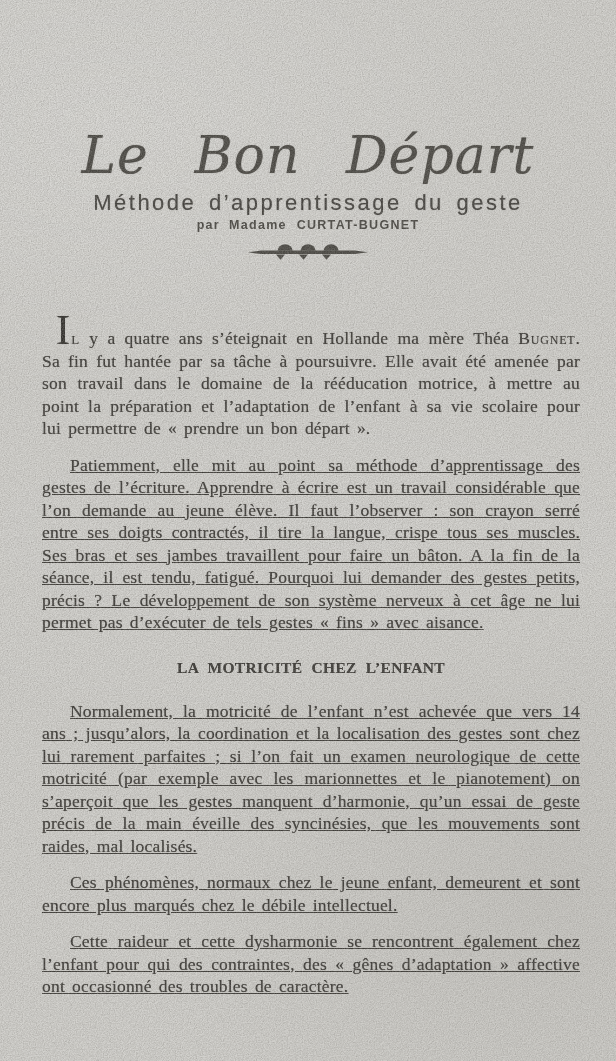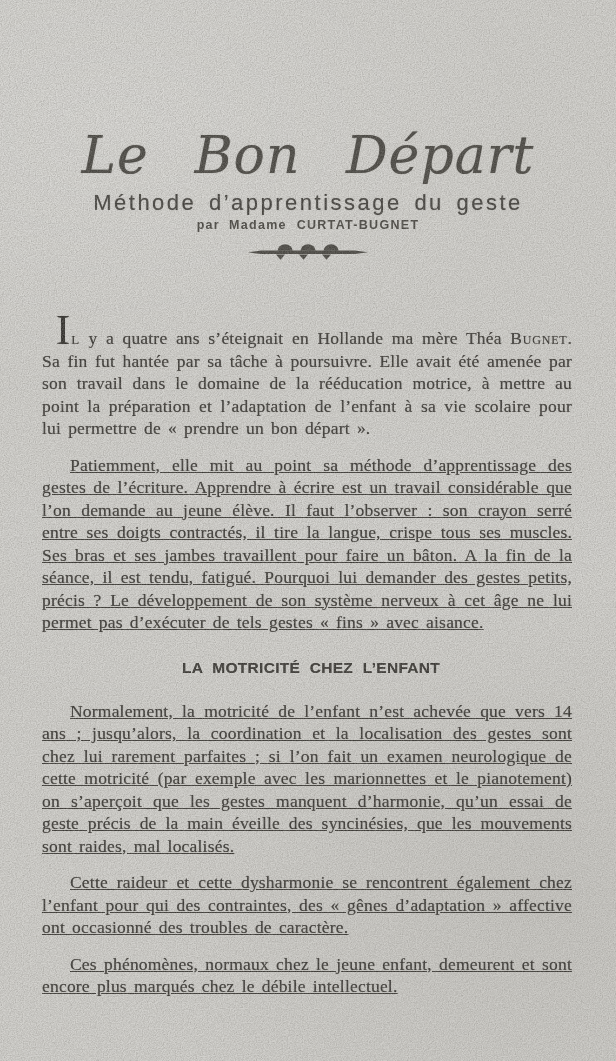--- a/index.html
+++ b/index.html
@@ -65,21 +65,21 @@
   .byline .byline-name { word-spacing: 5px; }
   .ornament {
     margin-top: 10px;
     height: 18px;
     line-height: 0;
   }
   main {
     margin: 66px 36px 0 42px;
   }
   main p {
-    margin: 0 8px 14px 0;
+    margin: 0 0 14px 0;
     font-size: 17.5px;
     line-height: 22.5px;
     letter-spacing: 0.2px;
     word-spacing: 2.5px;
     text-align: justify;
     text-shadow: 0 0 0.7px rgba(61,59,55,0.65);
   }
   main p.indent { text-indent: 28px; text-decoration: underline; }
   .dropcap {
     font-size: 42px;
@@ -87,21 +87,21 @@
     margin-left: 14px;
     margin-right: 1px;
     font-family: "Liberation Serif", serif;
     color: #34322e;
   }
   .sc { font-variant: small-caps; letter-spacing: 0.8px; }
   .sc-lead { font-variant: small-caps; font-size: 19px; letter-spacing: 0.8px; }
   h2.section-heading {
     margin: 25px 0 23px 0;
     text-align: center;
-    font-family: Liberation Sans, sans-serif;
+    font-family: Liberation Serif, serif;
     font-weight: 700;
     font-size: 15.5px;
     line-height: 18px;
     letter-spacing: 0.3px;
     word-spacing: 5px;
     color: #3b3935;
     text-shadow: 0 0 0.6px rgba(59,57,53,0.6);
   }
 </style>
 </head>
@@ -132,23 +132,23 @@
 
   <main>
     <p class="first"><span class="dropcap">I</span><span class="sc-lead">l</span><span> y a quatre ans s’éteignait en Hollande ma mère Théa </span><span class="sc">Bugnet</span><span>. Sa fin fut hantée par sa tâche à poursuivre. Elle avait été amenée par son travail dans le domaine de la rééducation motrice, à mettre au point la préparation et l’adaptation de l’enfant à sa vie scolaire pour lui permettre de « prendre un bon départ ».</span></p>
 
     <p class="indent">Patiemment, elle mit au point sa méthode d’apprentissage des gestes de l’écriture. Apprendre à écrire est un travail considérable que l’on demande au jeune élève. Il faut l’observer : son crayon serré entre ses doigts contractés, il tire la langue, crispe tous ses muscles. Ses bras et ses jambes travaillent pour faire un bâton. A la fin de la séance, il est tendu, fatigué. Pourquoi lui demander des gestes petits, précis ? Le développement de son système nerveux à cet âge ne lui permet pas d’exécuter de tels gestes « fins » avec aisance.</p>
 
     <h2 class="section-heading">LA MOTRICITÉ CHEZ L’ENFANT</h2>
 
     <p class="indent">Normalement, la motricité de l’enfant n’est achevée que vers 14 ans ; jusqu’alors, la coordination et la localisation des gestes sont chez lui rarement parfaites ; si l’on fait un examen neurologique de cette motricité (par exemple avec les marionnettes et le pianotement) on s’aperçoit que les gestes manquent d’harmonie, qu’un essai de geste précis de la main éveille des syncinésies, que les mouvements sont raides, mal localisés.</p>
 
+    <p class="indent">Ces phénomènes, normaux chez le jeune enfant, demeurent et sont encore plus marqués chez le débile intellectuel.</p>
+
     <p class="indent">Cette raideur et cette dysharmonie se rencontrent également chez l’enfant pour qui des contraintes, des « gênes d’adaptation » affective ont occasionné des troubles de caractère.</p>
-
-    <p class="indent">Ces phénomènes, normaux chez le jeune enfant, demeurent et sont encore plus marqués chez le débile intellectuel.</p>
   </main>
 
   <svg class="grain" width="616" height="1061" aria-hidden="true">
     <filter id="paperGrain">
       <feTurbulence type="fractalNoise" baseFrequency="0.85" numOctaves="3" stitchTiles="stitch" result="n"></feTurbulence>
       <feColorMatrix in="n" type="matrix" values="0 0 0 0 0.28
                 0 0 0 0 0.27
                 0 0 0 0 0.25
                 0.9 0.9 0.9 0 -1.05"></feColorMatrix>
     </filter>

